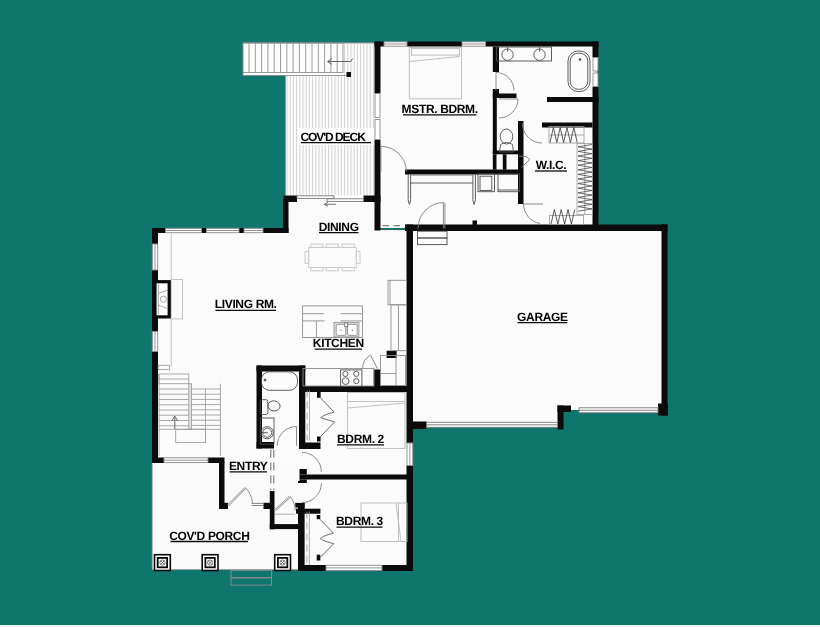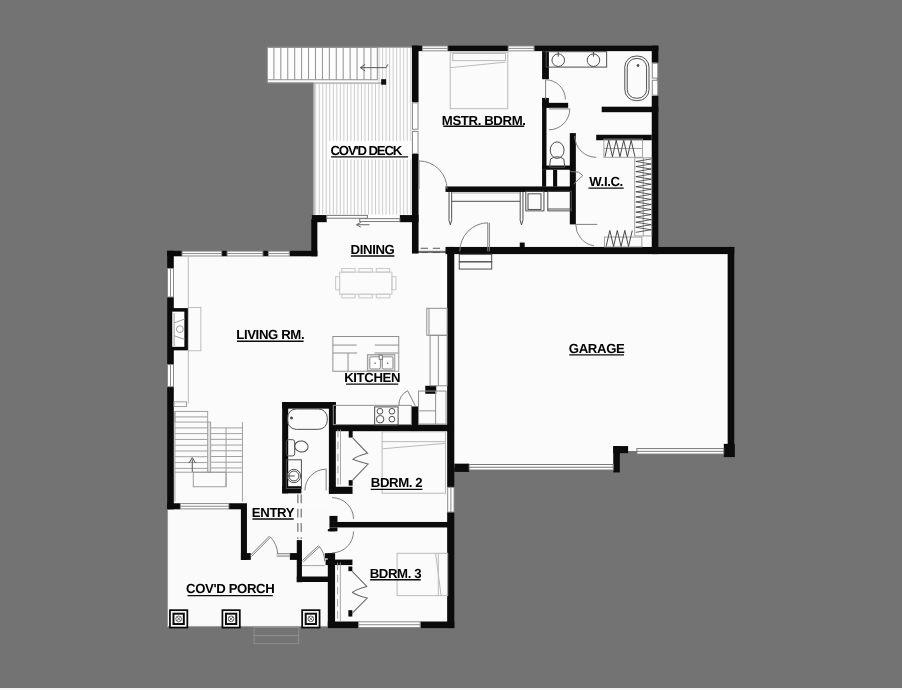--- a/index.html
+++ b/index.html
@@ -1,16 +1,16 @@
 <!DOCTYPE html>
 <html><head>
 <meta charset="utf-8">
 <style>
 html,body{margin:0;padding:0;background:#f4f4f4;}
-#page{position:relative;width:820px;height:625px;background:#737373;overflow:hidden;transform:translateZ(0);}
+#page{position:relative;width:820px;height:625px;background:#0f766e;overflow:hidden;transform:translateZ(0);}
 svg{position:absolute;top:0;left:0;text-rendering:geometricPrecision;}
 text{font-family:"Liberation Sans",sans-serif;font-weight:bold;fill:#000;-webkit-font-smoothing:antialiased;opacity:0.999;}
 .lbl{font-size:12px;letter-spacing:-0.35px;}
 </style>
 </head>
 <body>
 <div id="page">
 <svg width="820" height="627" viewBox="0 0 820 627">
 
 <polygon points="343,43 377,43 377,199 285,199 285,75 243,75 243,43" fill="#fdfdfd"></polygon>

